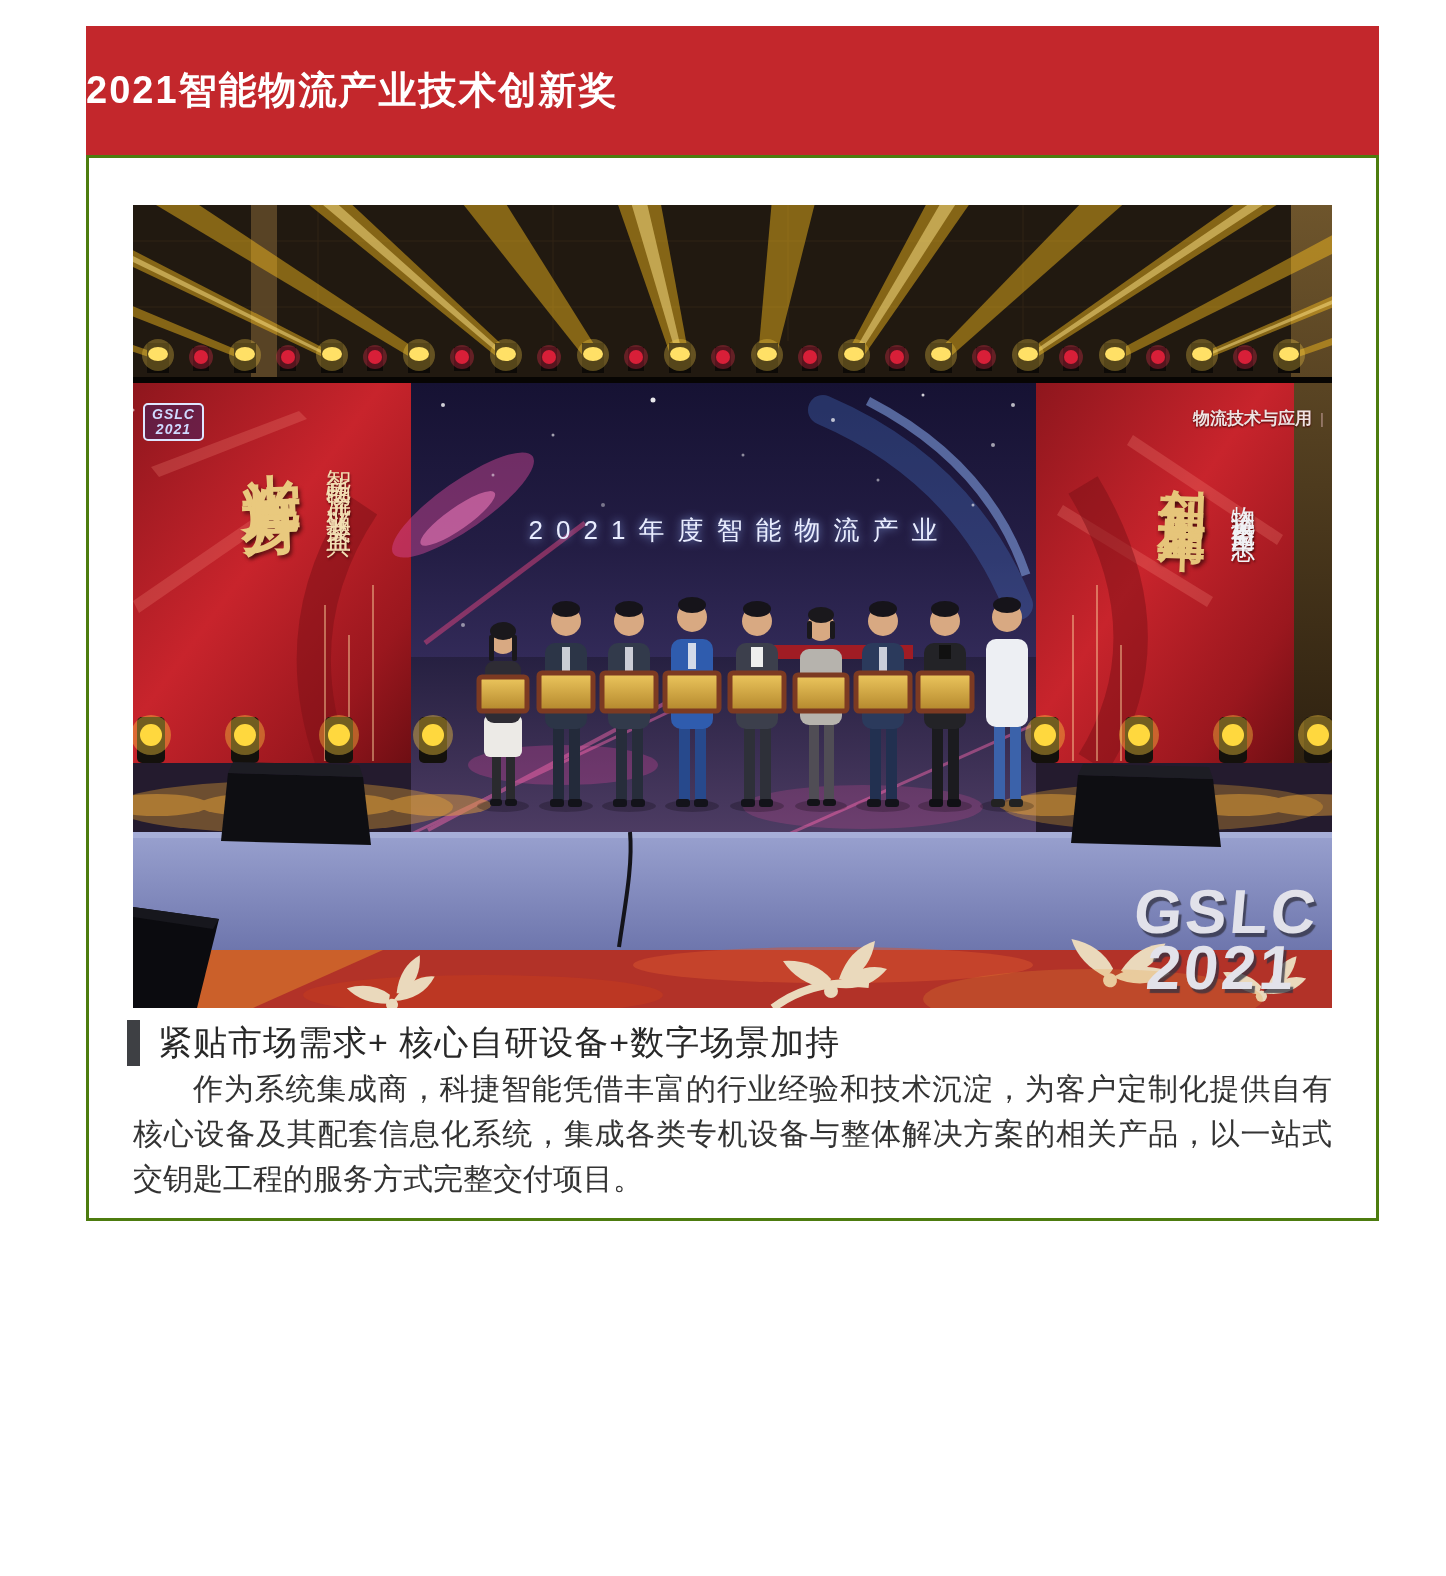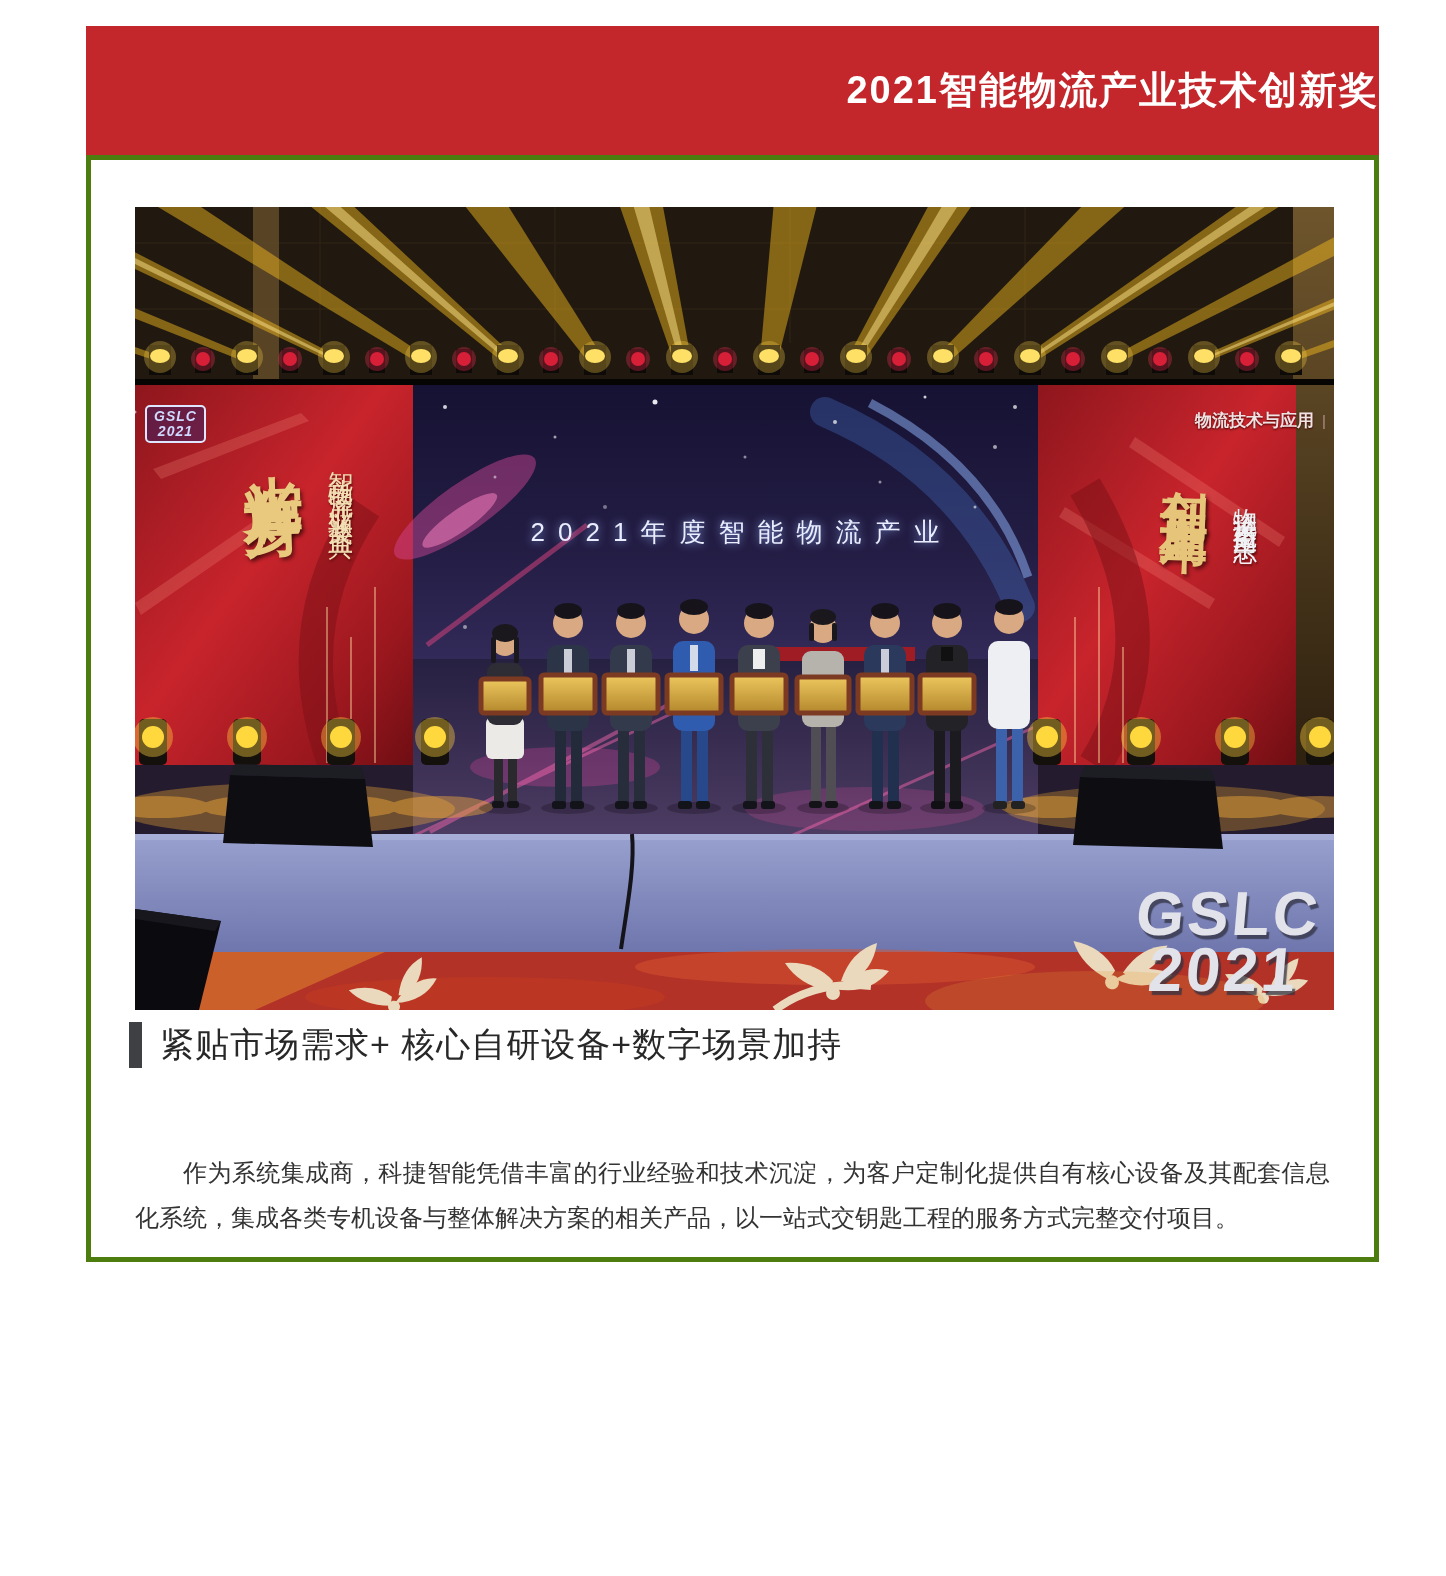--- a/index.html
+++ b/index.html
@@ -1,23 +1,23 @@
 <!DOCTYPE html>
 <html><head>
 <meta charset="utf-8">
 <style>
   html,body{margin:0;padding:0;}
   body{
     width:1446px;height:1576px;background:#ffffff;position:relative;overflow:hidden;
     font-family:"Liberation Sans","DejaVu Sans",sans-serif;
   }
   .frame{position:absolute;left:86px;top:26px;width:1293px;box-sizing:border-box;}
-  .banner{height:129px;background:#c3272c;display:flex;align-items:center;justify-content:flex-end;}
+  .banner{height:129px;background:#c3272c;display:flex;align-items:center;justify-content:flex-start;}
   .banner-title{color:#ffffff;font-size:38px;font-weight:bold;letter-spacing:2px;}
-  .content-box{border:5px solid #4d7c0f;background:#ffffff;padding:47px 44px 17px 44px;box-sizing:border-box;}
+  .content-box{border:3px solid #4d7c0f;background:#ffffff;padding:47px 44px 17px 44px;box-sizing:border-box;}
 
   
   .photo{position:relative;width:1199px;height:803px;background:#15100d;overflow:hidden;}
   .photo svg{position:absolute;left:0;top:0;}
   .gslc-badge{position:absolute;left:10px;top:198px;border:2px solid #dfe6ff;border-radius:5px;
     padding:2px 7px;color:#cfdaff;background:rgba(25,35,120,.4);font-weight:bold;font-style:italic;
     font-size:14px;line-height:15px;text-align:center;letter-spacing:1px;}
   .cal-left{position:absolute;left:96px;top:220px;writing-mode:vertical-rl;
     font-family:"DejaVu Serif","Liberation Serif",serif;font-size:60px;font-weight:bold;color:#e9c97e;
     letter-spacing:10px;text-shadow:2px 3px 4px rgba(60,10,10,.65);transform:rotate(-2deg);}
@@ -42,21 +42,21 @@
     text-shadow:0 0 20px rgba(160,190,255,.95),0 3px 3px rgba(10,10,40,.8);}
   .watermark{position:absolute;right:16px;bottom:12px;text-align:center;font-weight:bold;font-size:62px;
     line-height:56px;color:#e2e2ea;letter-spacing:3px;transform:skewX(-5deg);
     text-shadow:3px 4px 1px rgba(50,50,65,.75);}
 
   
   .caption{margin-top:13px;text-align:center;font-size:25px;line-height:34px;color:#4a4a4a;}
   .heading{margin-top:12px;display:flex;align-items:center;margin-left:-6px;}
   .heading-bar{width:13px;height:46px;background:#3e4044;margin-right:18px;flex:none;}
   .heading-text{font-size:34px;font-weight:normal;color:#282828;letter-spacing:1px;}
-  .article{margin-top:82px;font-size:24px;line-height:45px;color:#333333;text-align:justify;}
+  .article{font-size:30px;line-height:45px;color:#333333;text-align:justify;}
   .article p{margin:0;text-indent:2em;}
   .seg-bold{font-weight:bold;color:#222222;}
 </style>
 </head>
 <body>
 
 <div class="frame">
   <div class="banner">
     <div class="banner-title">2021智能物流产业技术创新奖</div>
   </div>

